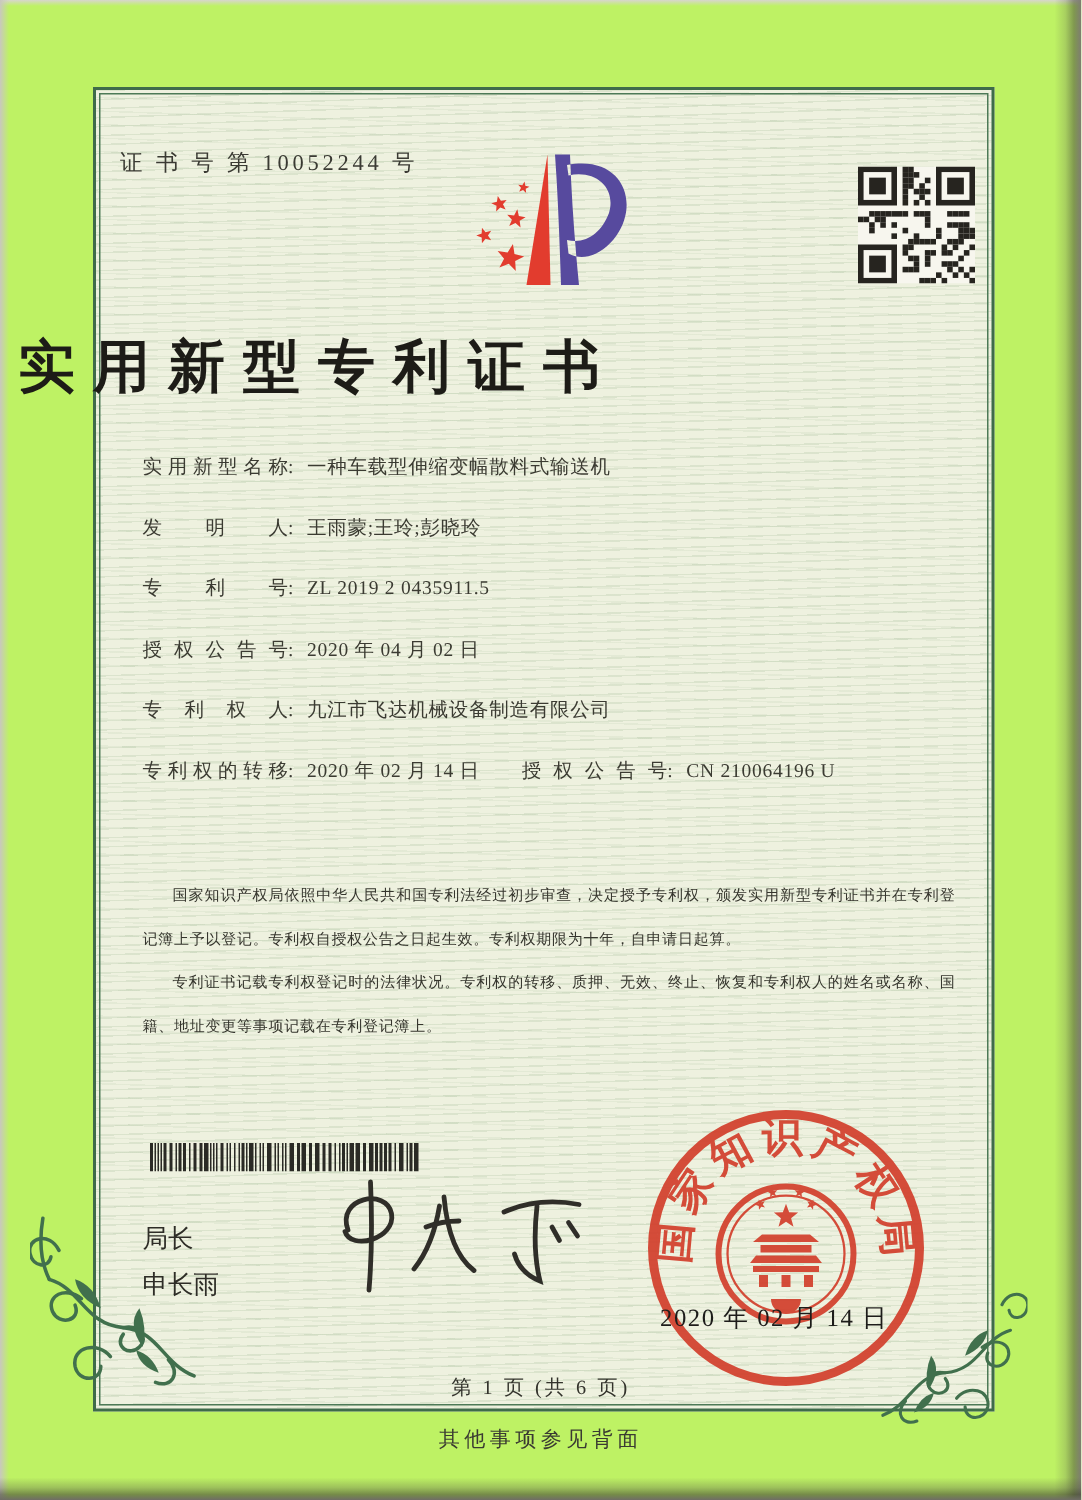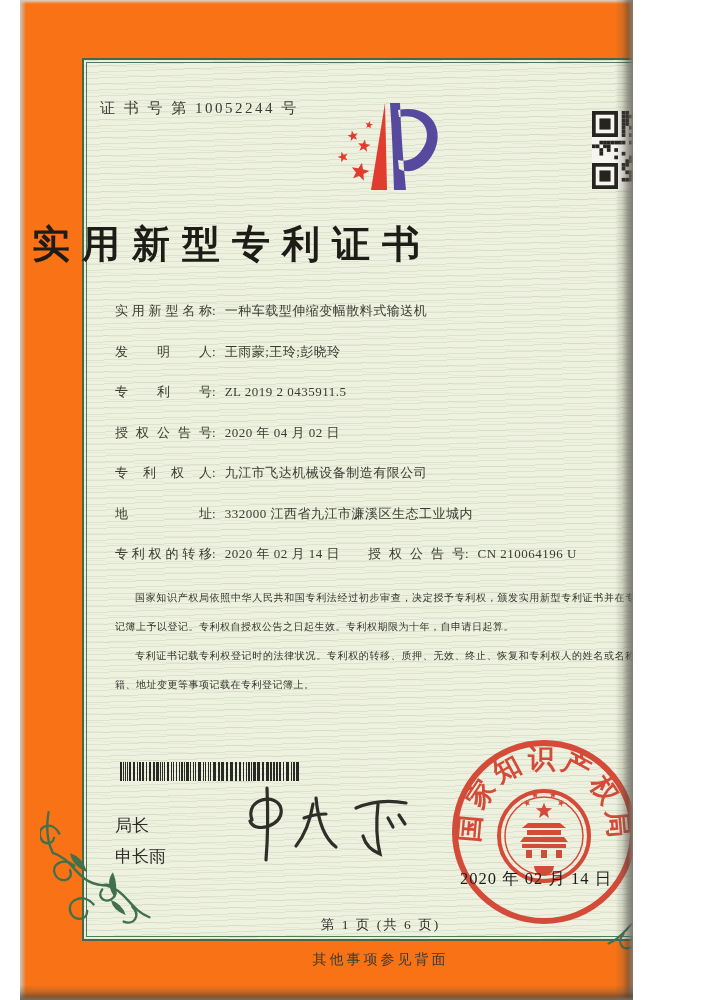--- a/index.html
+++ b/index.html
@@ -1,17 +1,17 @@
 <!DOCTYPE html>
 <html><head>
 <meta charset="utf-8">
 <style>
   html,body{margin:0;padding:0;width:721px;height:1000px;background:#ffffff;
     font-family:"Liberation Serif","DejaVu Serif",serif;}
-  .page{position:relative;width:613px;height:1000px;background:#f97316;overflow:hidden;margin-left:20px;}
+  .page{position:relative;width:721px;height:1000px;background:#bef264;overflow:hidden;}
 
   
   .edge{position:absolute;pointer-events:none;z-index:9;}
   .edge-top{left:0;top:0;width:100%;height:4px;background:linear-gradient(#d8d6cc,rgba(216,214,204,0));}
   .edge-left{left:0;top:0;width:6px;height:100%;background:linear-gradient(to right,#c9c8be,rgba(201,200,190,0));}
   .edge-right{right:0;top:0;width:18px;height:100%;
     background:linear-gradient(to right,rgba(90,88,80,0),rgba(90,88,80,.22) 40%,rgba(66,64,58,.5) 72%,#7e7c72);}
   .edge-bottom{left:0;bottom:0;width:100%;height:15px;
     background:linear-gradient(to bottom,rgba(80,78,70,0),rgba(80,78,70,.3) 45%,rgba(58,56,50,.55) 75%,#6f6d65);}
 
@@ -209,23 +209,20 @@
     <div class="row">
       <span class="lbl">专利号</span><span class="sep">:</span><span class="val">ZL 2019 2 0435911.5</span>
     </div>
     <div class="row">
       <span class="lbl">授权公告号</span><span class="sep">:</span><span class="val">2020 年 04 月 02 日</span>
     </div>
     <div class="row">
       <span class="lbl">专利权人</span><span class="sep">:</span><span class="val">九江市飞达机械设备制造有限公司</span>
     </div>
     <div class="row">
-      <span class="lbl">地址</span><span class="sep">:</span><span class="val">332000 江西省九江市濂溪区生态工业城内</span>
-    </div>
-    <div class="row">
       <span class="lbl">专利权的转移</span><span class="sep">:</span><span class="val">2020 年 02 月 14 日</span><span class="lbl grant-pair2">授权公告号</span><span class="sep">:</span><span class="val">CN 210064196 U</span>
     </div>
   </div>
 
   <div class="paras">
     <p>国家知识产权局依照中华人民共和国专利法经过初步审查，决定授予专利权，颁发实用新型专利证书并在专利登记簿上予以登记。专利权自授权公告之日起生效。专利权期限为十年，自申请日起算。</p>
     <p>专利证书记载专利权登记时的法律状况。专利权的转移、质押、无效、终止、恢复和专利权人的姓名或名称、国籍、地址变更等事项记载在专利登记簿上。</p>
   </div>
 
   <svg class="barcode" viewBox="0 0 182 19">

